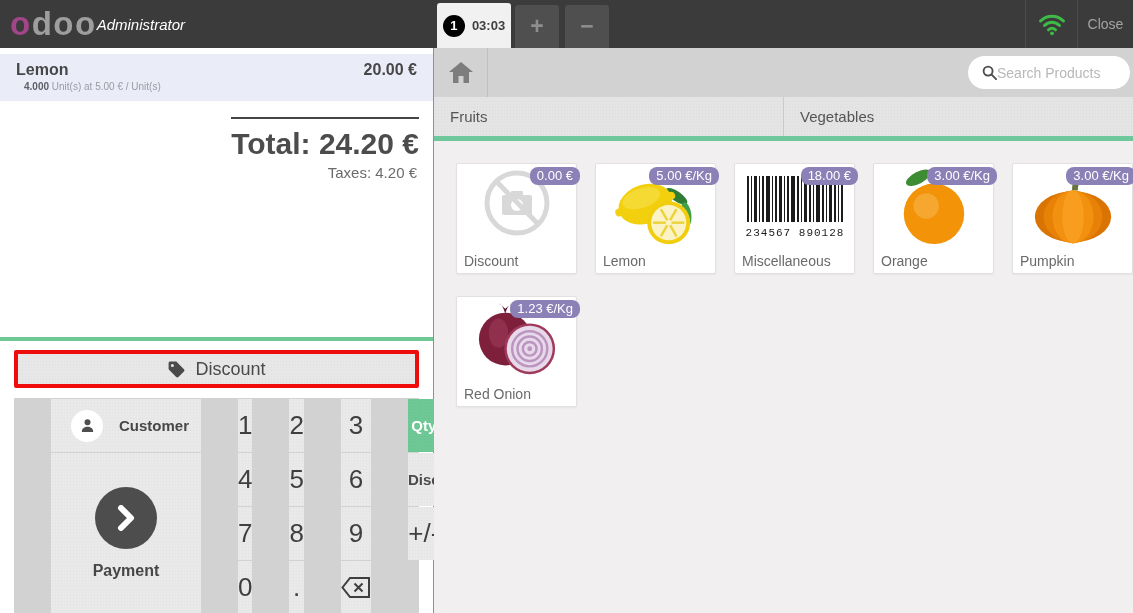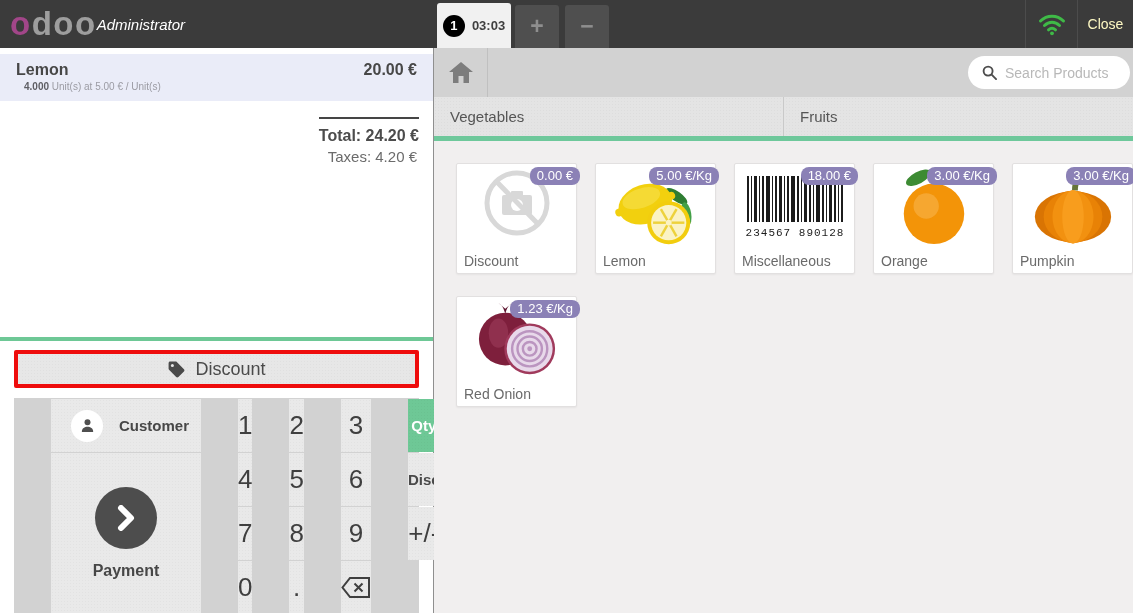--- a/index.html
+++ b/index.html
@@ -16,55 +16,55 @@
   .logo .o1 { color:#a24689; }
   .username { color:#fff; font-style:italic; font-size:15px; }
   .topbar-right { flex:1; position:relative; display:flex; align-items:flex-end; }
   .order-tab { margin-left:3px; height:45px; width:74px; background:#f1f1f1; border-radius:3px 3px 0 0; display:flex; align-items:center; justify-content:center; gap:7px; }
   .tab-circle { width:22px; height:22px; border-radius:50%; background:#000; color:#fff; font-size:13px; font-weight:bold; display:flex; align-items:center; justify-content:center; }
   .tab-time { font-size:13px; font-weight:bold; color:#3f3f3f; }
   .tab-btn { margin-left:4px; height:43px; width:44px; background:#4f4f4f; border-radius:3px 3px 0 0; color:#8e8e8e; font-size:23px; font-weight:bold; }
   .tab-btn.minus { margin-left:6px; }
   .topbar-status { position:absolute; right:0; top:0; height:48px; display:flex; align-items:stretch; }
   .wifi-cell { width:52px; display:flex; align-items:center; justify-content:center; border-left:1px solid #4c4c4c; }
-  .close-btn { width:56px; border-left:1px solid #4c4c4c; color:#fef9c3; font-size:14px; }
+  .close-btn { width:56px; border-left:1px solid #4c4c4c; color:#a3a3a3; font-size:14px; }
 
   
   .main { flex:1; display:flex; min-height:0; }
 
   
   .left-pane { width:434px; flex:none; background:#fff; border-right:1px solid #8f8f8f; display:flex; flex-direction:column; }
   .order-area { height:289px; flex:none; padding-top:6px; overflow:hidden; }
   .orderline { background:#eaecf8; padding:7px 16px 9px; cursor:pointer; }
   .orderline-main { display:flex; justify-content:space-between; font-size:16px; font-weight:bold; color:#474747; }
   .orderline-detail { margin:2px 0 0 8px; font-size:10px; color:#9b9ba3; }
   .orderline-detail .qty { color:#5e5e64; font-weight:bold; }
   .summary { text-align:right; padding:16px 14px 0 0; }
-  .total-line { display:inline-block; border-top:2px solid #454545; padding-top:8px; font-size:16px; font-weight:bold; color:#4c4c4c; }
+  .total-line { display:inline-block; border-top:2px solid #454545; padding-top:8px; font-size:30px; font-weight:bold; color:#4c4c4c; }
   .taxes-line { font-size:15px; color:#6b6b6b; margin-top:3px; padding-right:2px; }
   .green-divider { height:4px; flex:none; background:#6ec896; }
 
   .controls { flex:1; padding:9px 14px 0; display:flex; flex-direction:column; min-height:0; }
   .textured { background-image:radial-gradient(rgba(0,0,0,0.03) 1px, transparent 1px); background-size:3px 3px; }
   .discount-btn { height:38px; flex:none; border:4px solid #ee0c0c; border-radius:2px; background-color:#e7e7e7; font-size:18px; color:#4a4a4a; display:flex; align-items:center; justify-content:center; gap:9px; }
   .pads { margin-top:10px; flex:none; display:grid; grid-template-columns:186px repeat(4,1fr); grid-auto-rows:53px; gap:1px; background:#d2d2d2; border:1px solid #d2d2d2; }
   .pad-cell { background-color:#e9e9e9; display:flex; align-items:center; justify-content:center;margin-left:36px; }
   .customer-btn { grid-column:1; grid-row:1; justify-content:flex-start; gap:16px; padding-left:20px; font-size:15px; font-weight:bold; color:#474747; }
   .avatar-circle { width:32px; height:32px; border-radius:50%; background:#fff; display:flex; align-items:center; justify-content:center; }
   .payment-btn { grid-column:1; grid-row:2/5; flex-direction:column; gap:13px; font-size:16px; font-weight:bold; color:#474747; }
   .pay-circle { width:62px; height:62px; border-radius:50%; background:#4d4d4d; display:flex; align-items:center; justify-content:center; }
   .np-cell { font-size:26px; color:#3f3f3f; }
   .np-mode { font-size:15px; font-weight:bold; color:#4a4a4a; }
   .np-active { background-color:#6ec896; color:#fff; }
 
   
   .right-pane { flex:1; display:flex; flex-direction:column; background:#f1efef; min-width:0; }
   .products-bar { height:49px; flex:none; background:#d2d2d2; position:relative; display:flex; align-items:stretch; }
   .home-btn { width:54px; border-right:1px solid #c0c0c0; display:flex; align-items:center; justify-content:center; }
-  .search-box { position:absolute; right:3px; top:8px; width:162px; height:33px; background:#fff; border-radius:17px; display:flex; align-items:center; gap:8px; padding-left:14px; }
+  .search-box { position:absolute; right:3px; top:8px; width:162px; height:33px; background:#fff; border-radius:17px; display:flex; align-items:center; gap:0; padding-left:14px; }
   .search-box input { border:none; outline:none; background:transparent; font-size:14px; color:#555; width:112px; }
   .search-box input::placeholder { color:#b8b8b8; }
   .categories { height:44px; flex:none; background-color:#e4e4e4; display:flex; border-bottom:5px solid #6ec89b; }
   .category { flex:1; display:flex; align-items:center; padding-left:16px; font-size:15px; color:#555; cursor:pointer; }
   .category + .category { border-left:1px solid #c9c9c9; }
   .product-grid { flex:1; padding:22px 0 0 22px; display:flex; flex-wrap:wrap; gap:22px 18px; align-content:flex-start; overflow:hidden; }
   .product-card { width:121px; height:111px; flex:none; background:#fff; border:1px solid #e2e0e0; border-radius:2px; position:relative; cursor:pointer; box-shadow:0 1px 2px rgba(0,0,0,0.05); }
   .price-tag { position:absolute; top:3px; right:-4px; background:#8b81b6; color:#fff; font-size:13px; padding:1px 7px 2px; border-radius:8px; z-index:2; }
   .product-art { height:88px; display:flex; align-items:flex-end; justify-content:center; overflow:hidden; }
   .product-art svg { max-height:80px; }
@@ -188,22 +188,22 @@
         </button>
         <div class="search-box">
           <svg width="15" height="15" viewBox="0 0 16 16">
             <circle cx="6.5" cy="6.5" r="4.8" fill="none" stroke="#4d4d4d" stroke-width="2"></circle>
             <line x1="10.3" y1="10.3" x2="15" y2="15" stroke="#4d4d4d" stroke-width="2" stroke-linecap="round"></line>
           </svg>
           <input type="text" placeholder="Search Products" style="">
         </div>
       </div>
       <div class="categories textured">
+        <div class="category">Fruits</div>
         <div class="category">Vegetables</div>
-        <div class="category">Fruits</div>
       </div>
       <div class="product-grid">
           <div class="product-card">
     <span class="price-tag">0.00 €</span>
     <div class="product-art">
               <svg width="70" height="70" viewBox="0 0 70 70" style="margin-bottom:14px">
     <circle cx="35" cy="35" r="30" fill="none" stroke="#d8d8d8" stroke-width="5"></circle>
     <rect x="20" y="27" width="30" height="20" rx="2" fill="#d8d8d8"></rect>
     <rect x="29" y="23" width="12" height="6" rx="1" fill="#d8d8d8"></rect>
     <circle cx="35" cy="37" r="6" fill="#ffffff"></circle>

